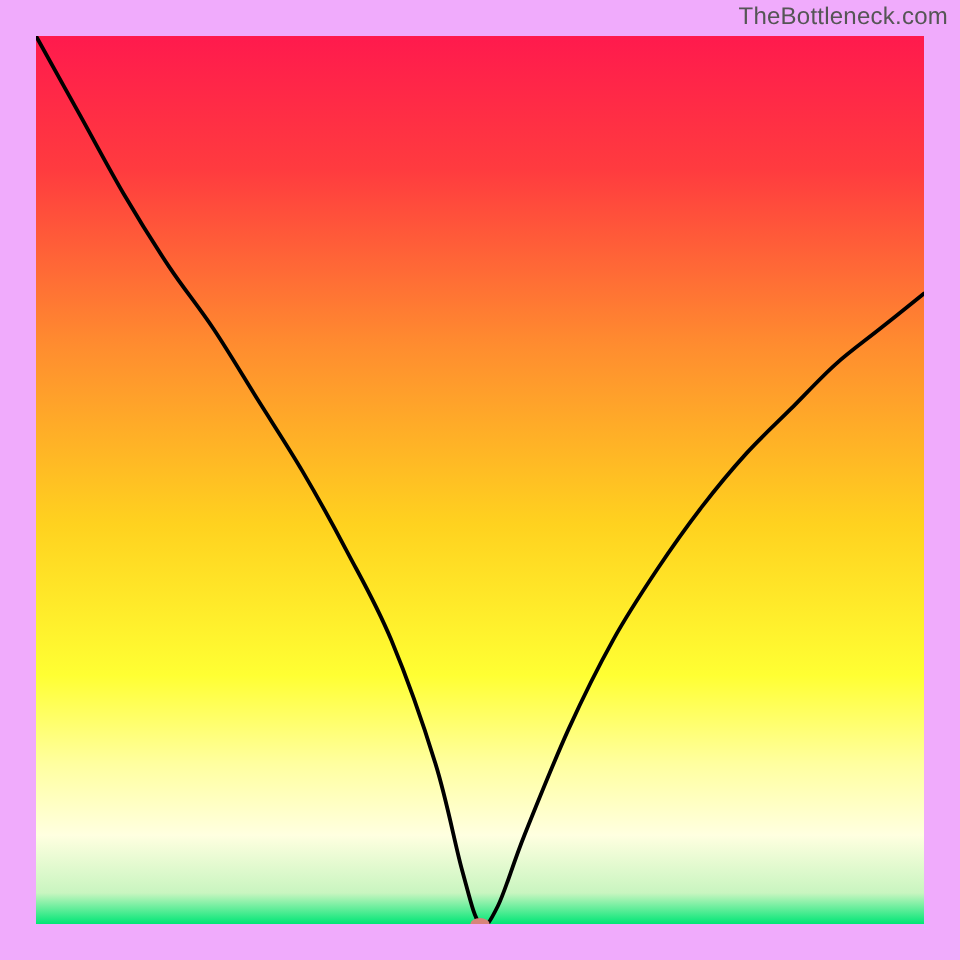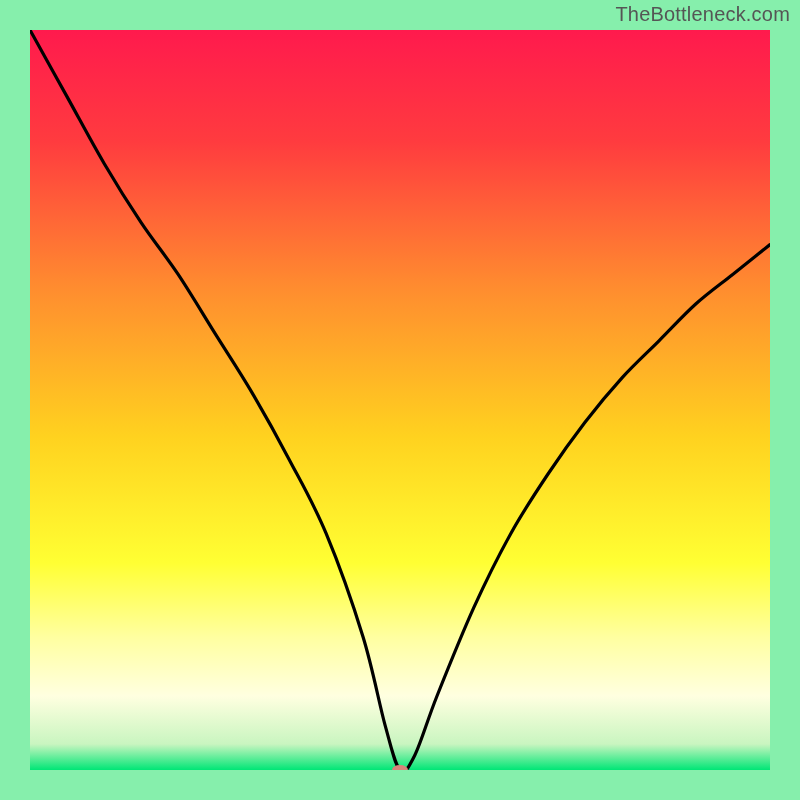--- a/index.html
+++ b/index.html
@@ -8,21 +8,21 @@
     width: 800px;
     height: 800px;
     overflow: hidden;
     background: #000;
     font-family: Arial, Helvetica, sans-serif;
   }
   .frame {
     position: relative;
     width: 800px;
     height: 800px;
-    background: #86efac;
+    background: #f0abfc;
   }
   .watermark {
     position: absolute;
     top: 3px;
     right: 10px;
     color: #555;
     font-size: 20px;
     font-weight: 500;
     letter-spacing: 0.2px;
     z-index: 20;

